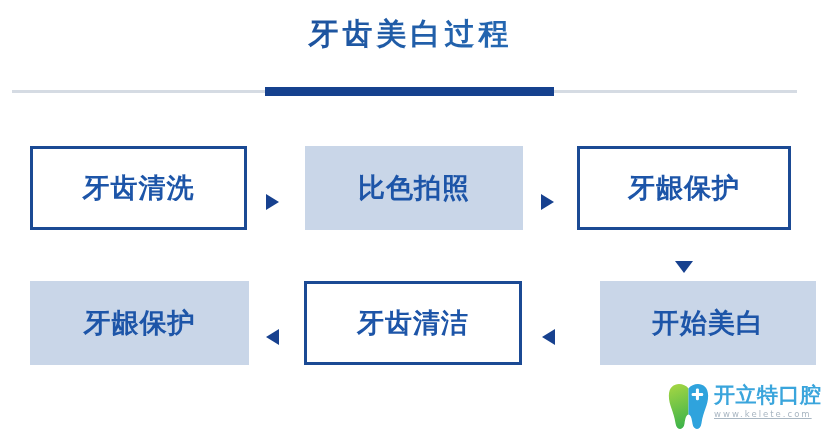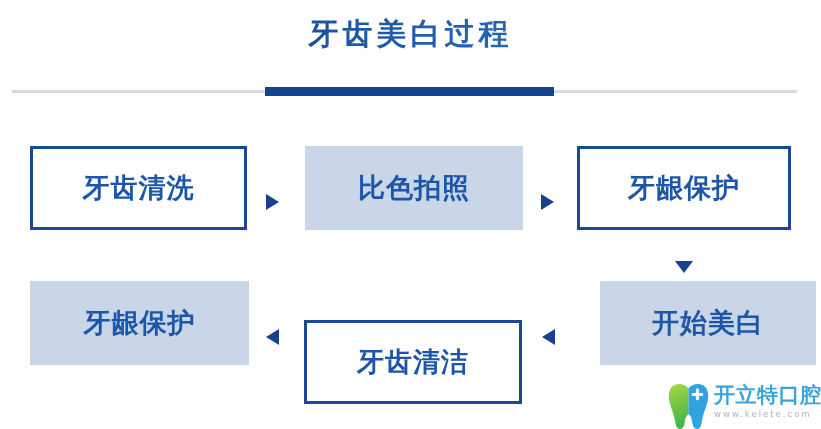--- a/index.html
+++ b/index.html
@@ -130,20 +130,21 @@
     color: #3aa5dc;
     white-space: nowrap;
     text-align: center;
   }
   .wm-url {
     margin-top: 3px;
     font-size: 8.5px;
     letter-spacing: 2px;
     color: #a9b6c2;
     white-space: nowrap;
+    text-decoration: underline;
   }
 </style>
 </head>
 <body>
 
 <div class="canvas">
 
   <h1 class="title">牙齿美白过程</h1>
   <div class="divider-line"></div>
   <div class="title-bar"></div>
@@ -165,21 +166,21 @@
   </div>
 
   <div class="arrow down" style="left:675px; top:261px;"></div>
 
   <div class="box filled" style="left:30px; top:281px; width:219px;">
     <span class="box-label">牙龈保护</span>
   </div>
 
   <div class="arrow left" style="left:266px; top:329px;"></div>
 
-  <div class="box outline" style="left:304px; top:281px; width:218px;margin-top:39px;">
+  <div class="box outline" style="left:304px; top:281px; width:218px;">
     <span class="box-label">牙齿清洁</span>
   </div>
 
   <div class="arrow left" style="left:542px; top:329px;"></div>
 
   <div class="box filled" style="left:600px; top:281px; width:216px;">
     <span class="box-label">开始美白</span>
   </div>
 
   <div class="watermark">

